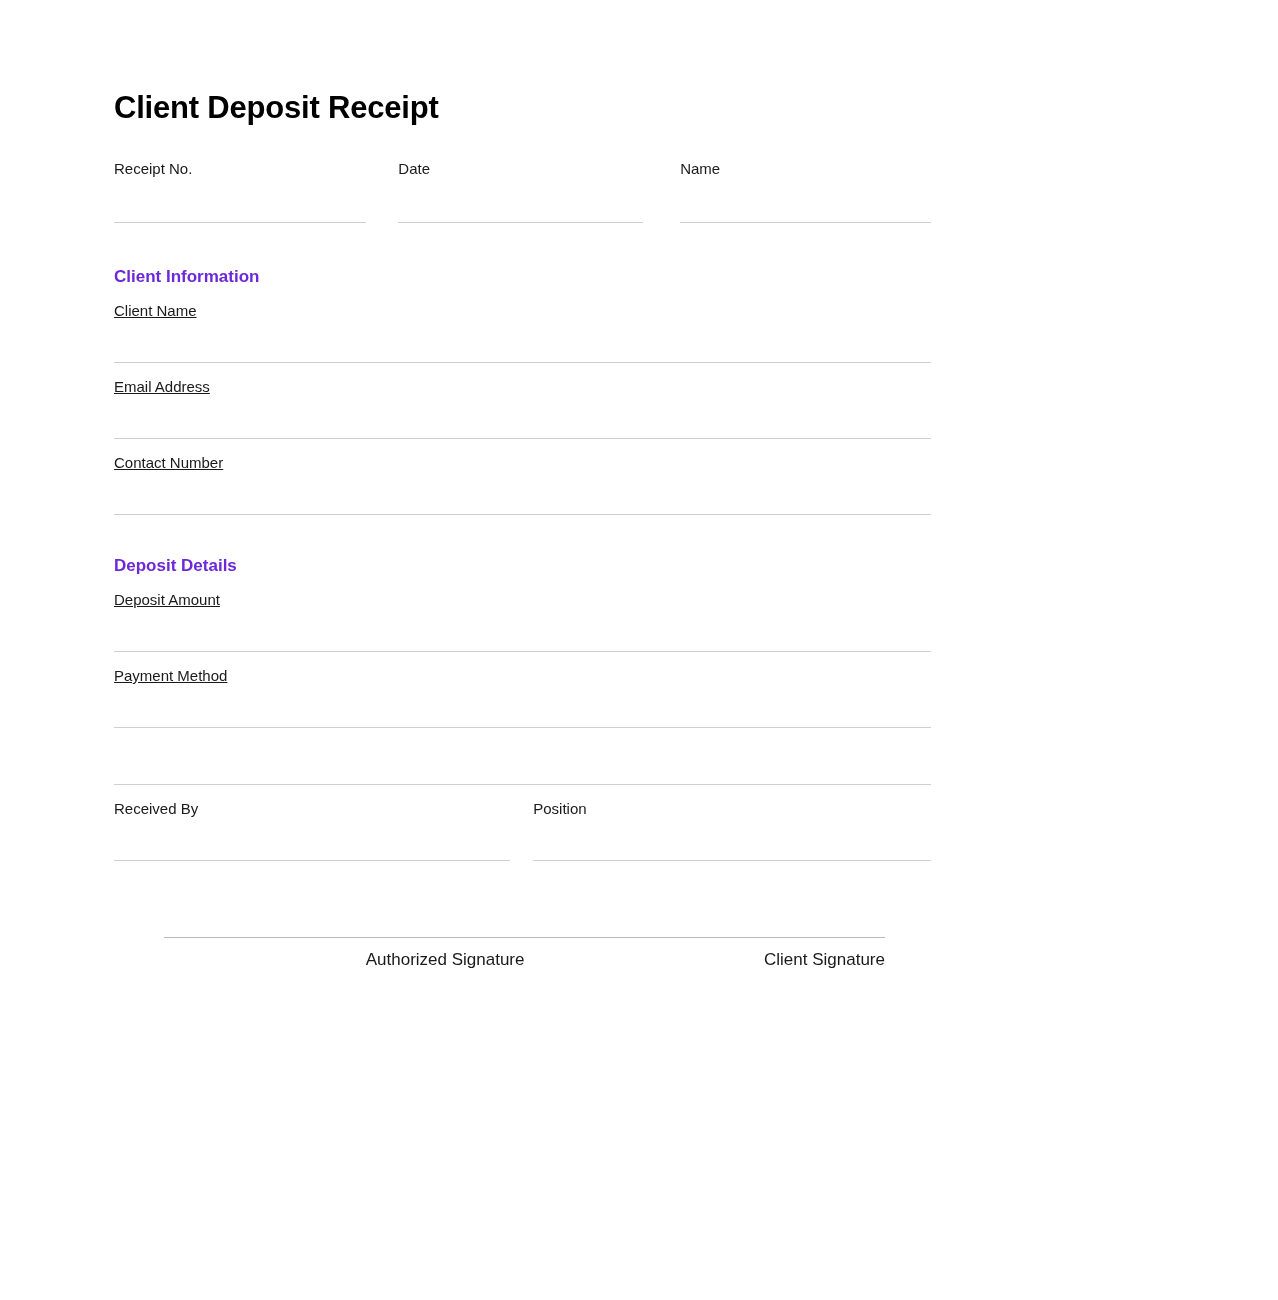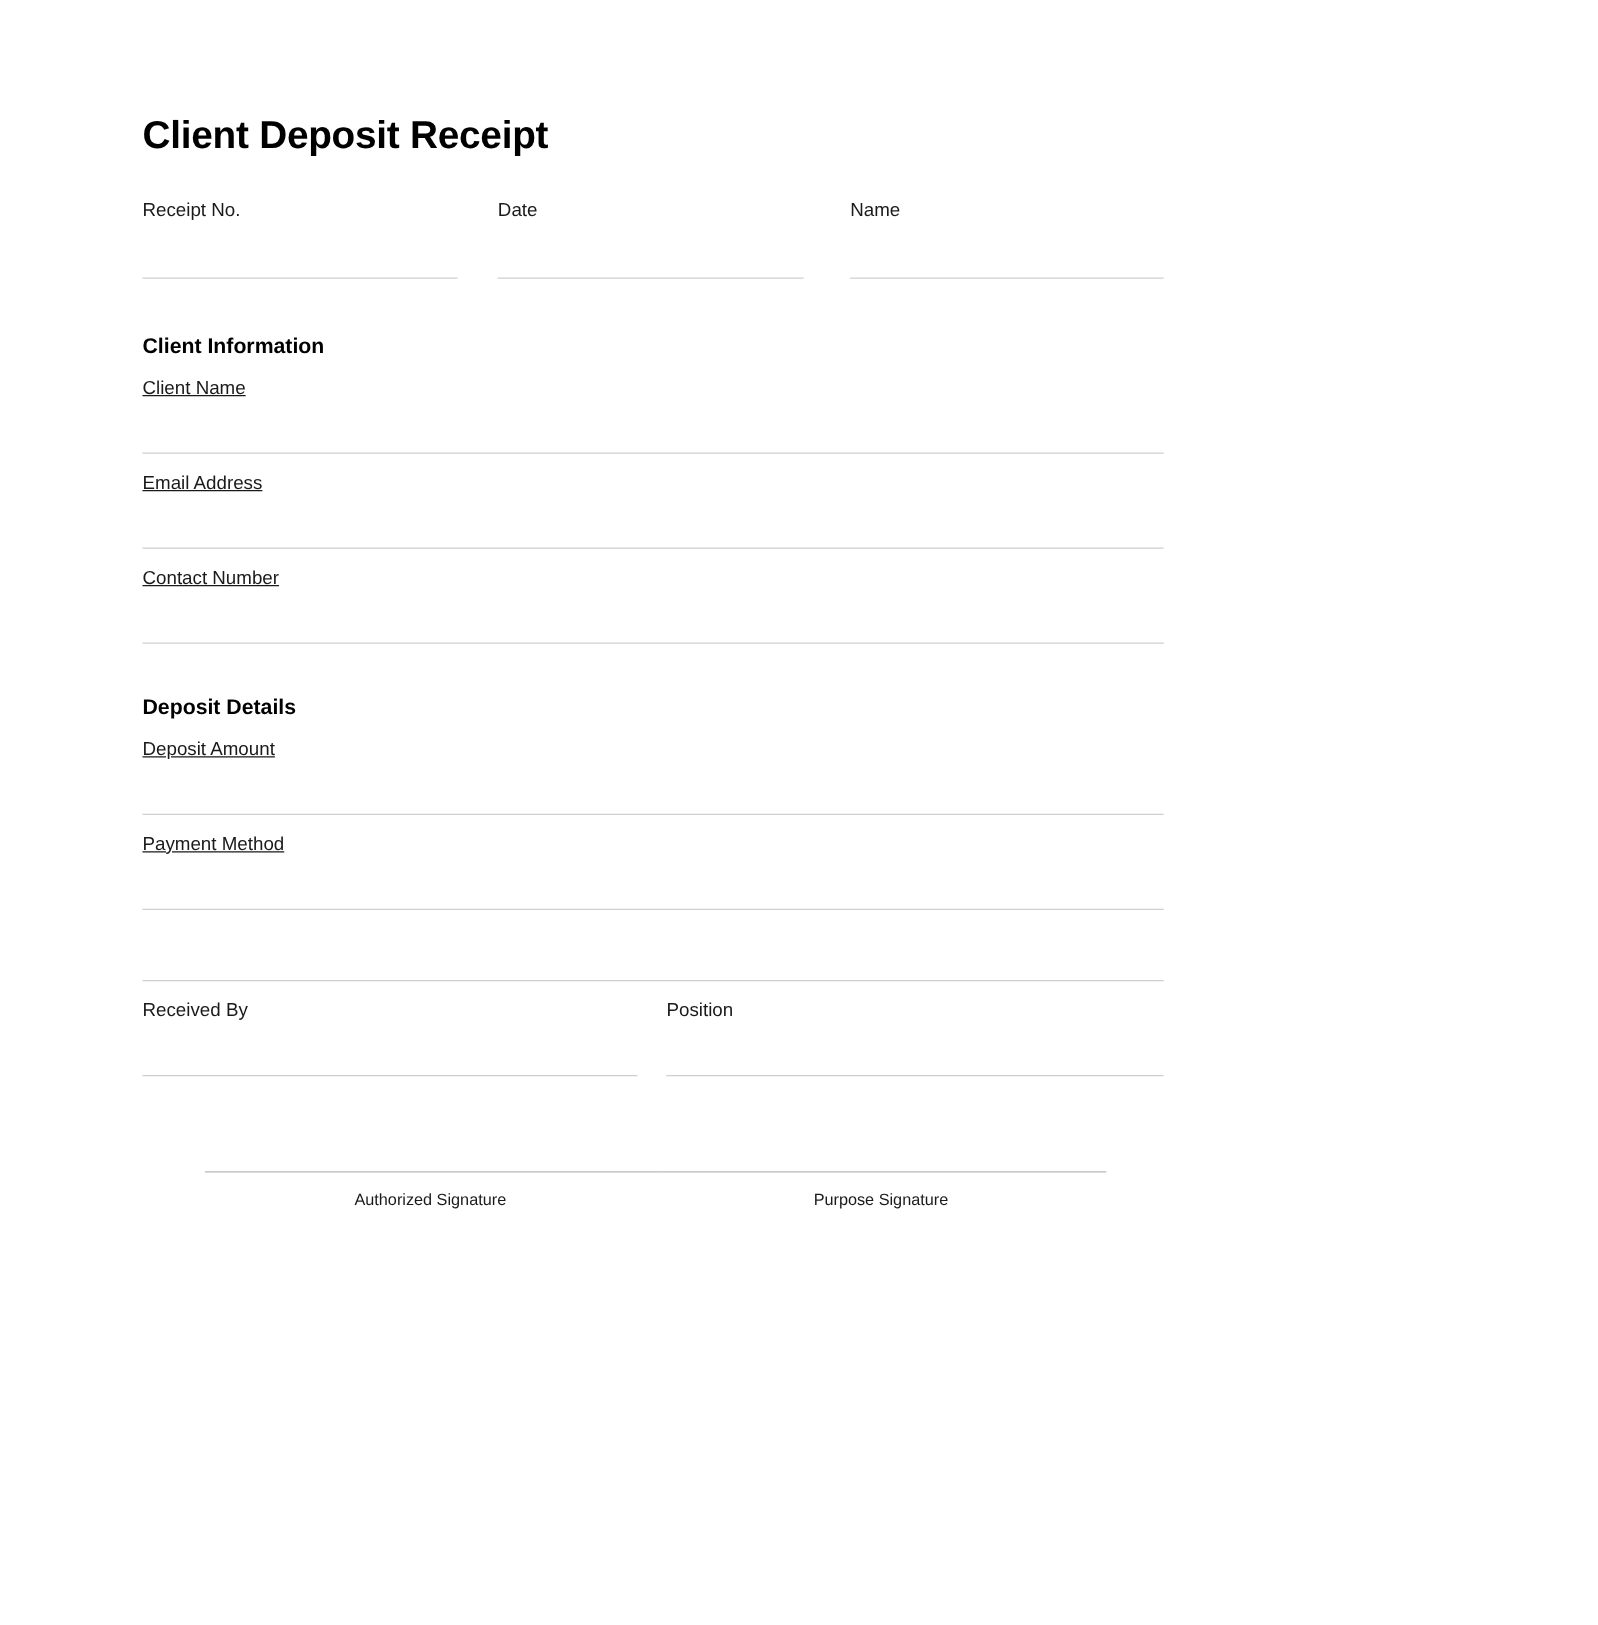--- a/index.html
+++ b/index.html
@@ -49,21 +49,21 @@
   }
   .meta-field .rule {
     border-bottom: 1px solid #cfcfcf;
     height: 44px;
   }
 
   
   .section-heading {
     font-size: 17px;
     font-weight: bold;
-    color: #000000;
+    color: #6d28d9;
     margin-top: 44px;
     margin-bottom: 0;
   }
   .section-heading.deadspace-less { margin-top: 41px; }
 
   
   .full-field {
     margin-top: 16px;
   }
   .full-field .rule {
@@ -98,23 +98,24 @@
   .sign-block {
     width: 408px;
     text-align: center;
   }
   .sign-line {
     border-top: 1px solid #b9b9b9;
     height: 0;
     margin-bottom: 13px;
   }
   .sign-caption {
-    font-size: 13px;
+    font-size: 17px;
     color: #1a1a1a;
     line-height: 18px;
+    text-align: right;
   }
 </style>
 </head>
 <body>
 
 <div class="page">
 
   <h1 class="doc-title">Client Deposit Receipt</h1>
 
   <div class="meta-row">
@@ -177,17 +178,17 @@
     </div>
   </div>
 
   <div class="sign-row">
     <div class="sign-block">
       <div class="sign-line"></div>
       <div class="sign-caption">Authorized Signature</div>
     </div>
     <div class="sign-block">
       <div class="sign-line"></div>
-      <div class="sign-caption">Purpose Signature</div>
+      <div class="sign-caption">Client Signature</div>
     </div>
   </div>
 
 </div>
 
 </body></html>

